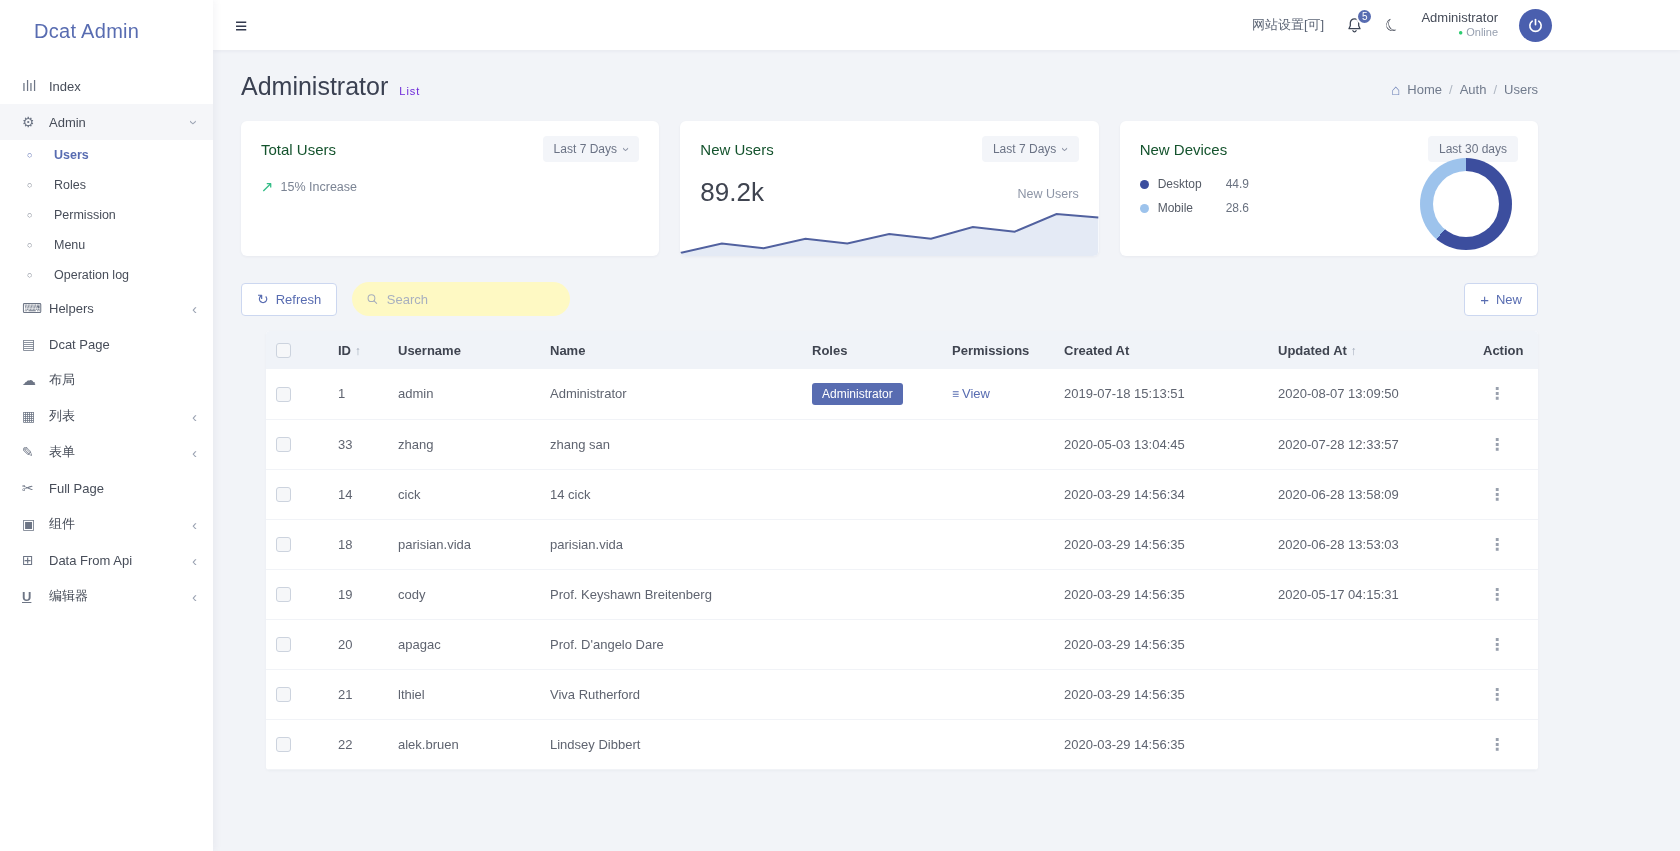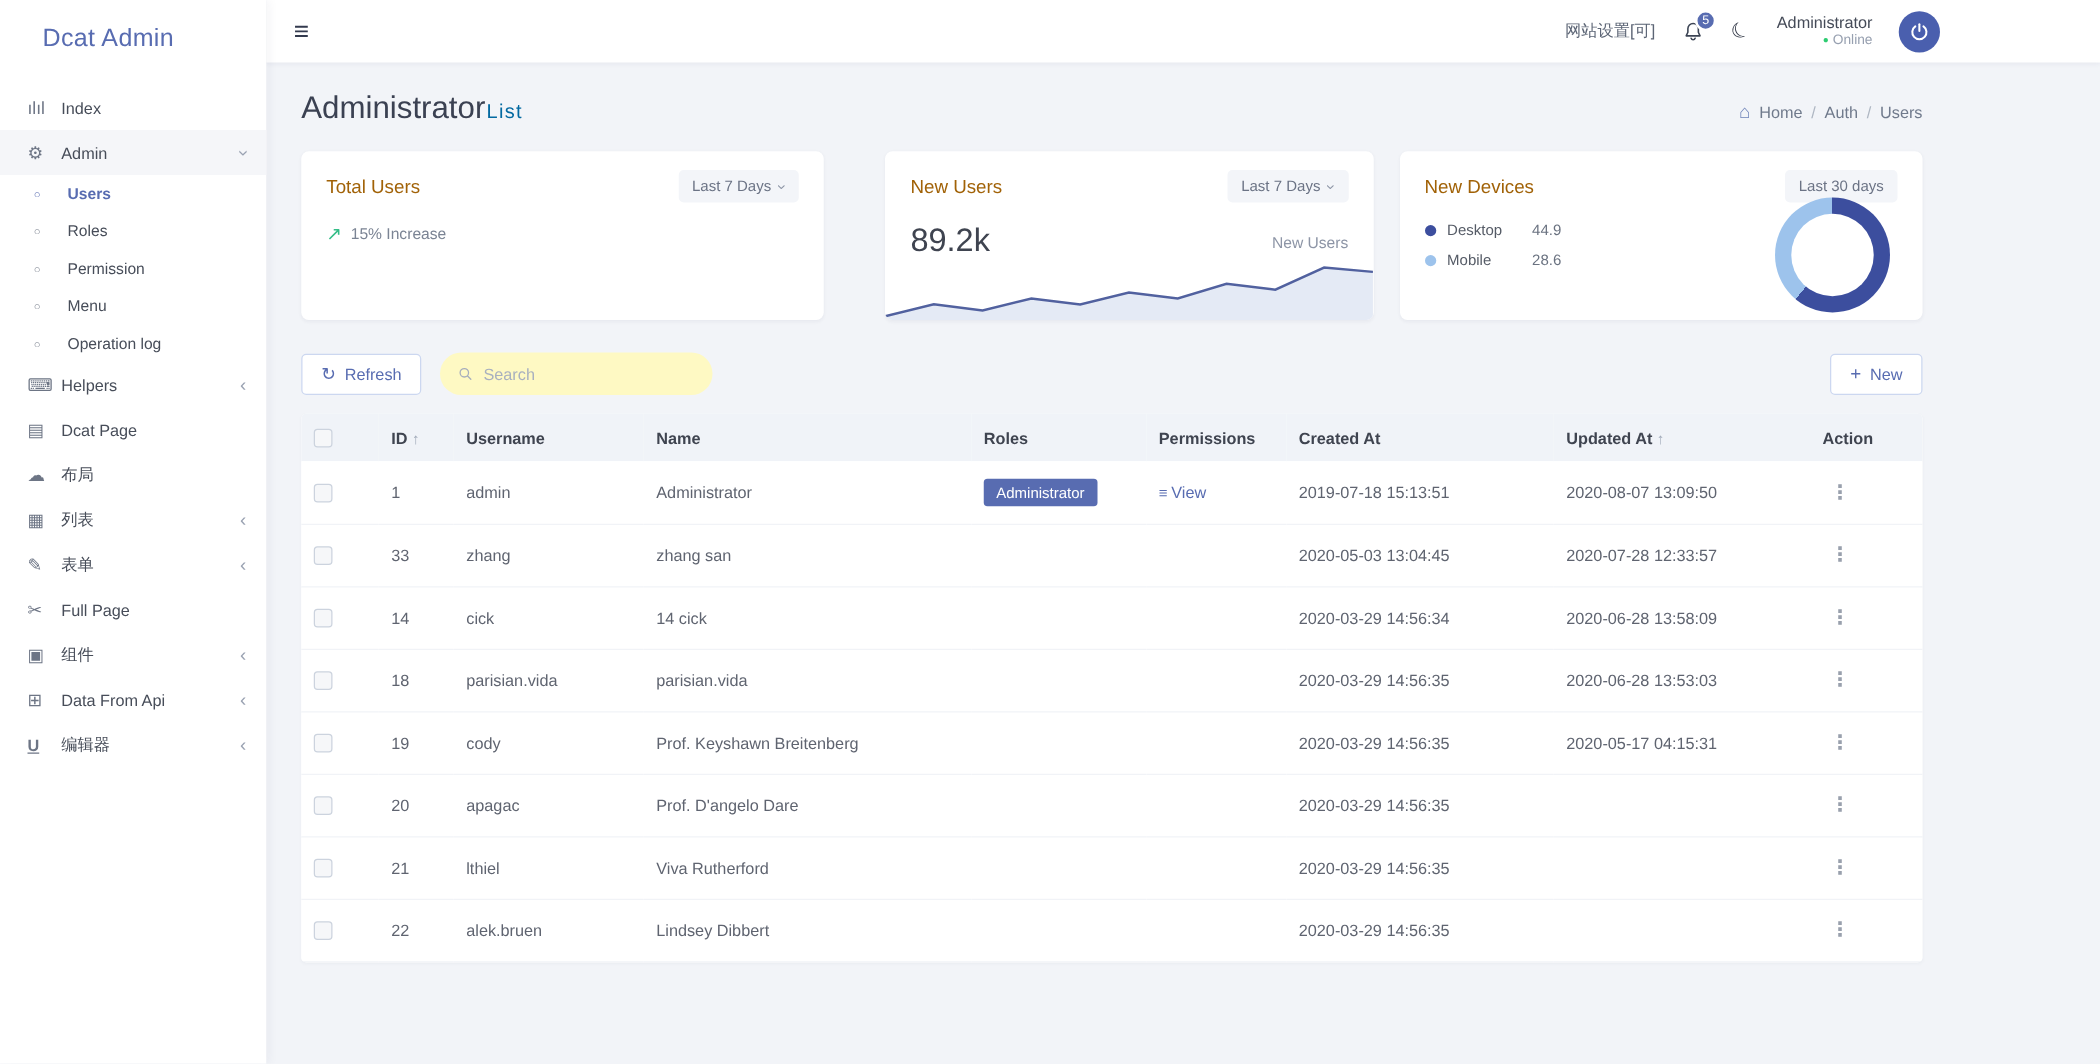--- a/index.html
+++ b/index.html
@@ -39,38 +39,38 @@
   .user-block { text-align:right; line-height:1.25; cursor:pointer; }
   .user-name { font-size:13px; color:#454b58; }
   .user-status { font-size:11px; color:#97a0b0; }
   .online-dot { color:#2ecc71; font-size:8px; vertical-align:1px; }
   .avatar { width:33px; height:33px; border-radius:50%; background:#4a5fae; display:flex; align-items:center; justify-content:center; cursor:pointer; }
 
   
   .content { flex:1; padding:12px 142px 0 28px; overflow:hidden; }
   .page-head { display:flex; align-items:baseline; margin:10px 0 20px; }
   .page-title { font-size:25px; font-weight:500; color:#3b4152; }
-  .page-sub { margin-left:1px; font-size:16px; color:#0369a1; letter-spacing:1px; }
+  .page-sub { margin-left:11px; font-size:11px; color:#6d28d9; letter-spacing:1px; }
   .breadcrumb { margin-left:auto; display:flex; align-items:center; gap:7px; color:#707a8c; }
   .home-icon { color:#6f83b8; font-size:15px; }
   .crumb { cursor:pointer; }
   .sep { color:#aeb6c2; }
 
   
   .cards { display:grid; grid-template-columns:1fr 1fr 1fr; gap:21px; }
   .card { position:relative; background:#fff; border-radius:6px; height:135px; padding:15px 20px; box-shadow:0 1px 3px rgba(33,40,80,.05); }
   .card-head { display:flex; justify-content:space-between; align-items:center; }
-  .card-title { font-size:15px; font-weight:500; color:#a16207; }
+  .card-title { font-size:15px; font-weight:500; color:#14532d; }
   .range-btn { background:#f3f5f9; border-radius:4px; font-size:12px; color:#6b7385; padding:6px 11px; display:flex; align-items:center; gap:7px; }
   .chev { display:inline-block; color:#8d95a6; font-size:13px; line-height:1; }
   .chev.down { transform:rotate(90deg); }
   .big-value { margin-top:15px; font-size:26px; font-weight:500; color:#3f4450; position:relative; z-index:2; }
   .trend { margin-top:16px; display:flex; align-items:center; gap:7px; font-size:12.5px; color:#7b8494; }
   .trend-arrow { color:var(--green,#34bd87); font-size:15px; }
-  .card.chart-card { overflow:hidden;margin-left:28px; }
+  .card.chart-card { overflow:hidden; }
   .nu-label { position:absolute; right:20px; top:66px; font-size:12.5px; color:#8d95a6; z-index:2; }
   .spark { position:absolute; left:0; right:0; bottom:0; width:100%; height:52px; display:block; }
   .spark-line { fill:none; stroke-width:2; }
   .legend { margin-top:15px; display:flex; flex-direction:column; gap:10px; }
   .legend-row { display:flex; align-items:center; font-size:12px; color:#555b66; }
   .legend-dot { width:9px; height:9px; border-radius:50%; margin-right:9px; }
   .legend-label { width:68px; }
   .legend-value { color:#6a7280; }
   .donut { position:absolute; right:26px; top:37px; width:92px; height:92px; border-radius:50%; }
   .donut::after { content:""; position:absolute; inset:13px; background:#fff; border-radius:50%; }
@@ -79,21 +79,21 @@
   .toolbar { display:flex; align-items:center; gap:15px; margin:26px 0 15px; }
   .btn-outline { border:1px solid #ccd7f0; color:var(--accent,#586cb1); background:#fff; border-radius:4px; padding:8px 15px; font-size:13px; display:flex; align-items:center; gap:7px; }
   .btn-icon { font-size:14px; line-height:1; }
   .search-box { background:#fef9c3; border-radius:17px; height:34px; width:218px; display:flex; align-items:center; padding:0 14px; gap:8px; }
   .search-input { border:none; outline:none; background:transparent; font-size:13px; color:#414750; width:100%; }
   .search-input::placeholder { color:#a8b0bf; }
   .new-btn { margin-left:auto; }
   .plus { font-size:15px; }
 
   
-  .table-wrap { background:#fff; border-radius:4px; overflow:hidden; box-shadow:0 1px 3px rgba(33,40,80,.04); }
+  .table-wrap { background:#fff; border-radius:4px; overflow:hidden; box-shadow:0 1px 3px rgba(33,40,80,.04);margin-left:25px; }
   table { width:100%; border-collapse:collapse; font-size:13px; table-layout:fixed; }
   thead th { background:#f0f3f8; height:38px; text-align:left; padding:0 10px; color:#3f4450; font-weight:600; }
   tbody td { height:50px; padding:0 10px; border-bottom:1px solid #f1f3f7; color:#5f6470; background:#fff; overflow:hidden; white-space:nowrap; }
   .sort-arrow { color:#a2abba; font-size:12px; font-weight:400; }
   .checkbox { display:inline-block; width:15px; height:15px; border:1px solid #ccd3de; border-radius:3px; background:#f6f7f9; vertical-align:middle; cursor:pointer; }
   .role-badge { background:var(--accent,#586cb1); color:#fff; border-radius:3px; padding:4px 10px; font-size:12px; }
   .perm-view { color:var(--accent,#586cb1); cursor:pointer; }
   .perm-icon { font-size:12px; margin-right:3px; }
   .dots { color:#99a0ad; font-size:16px; font-weight:700; cursor:pointer; padding:4px 6px; }
 </style>

